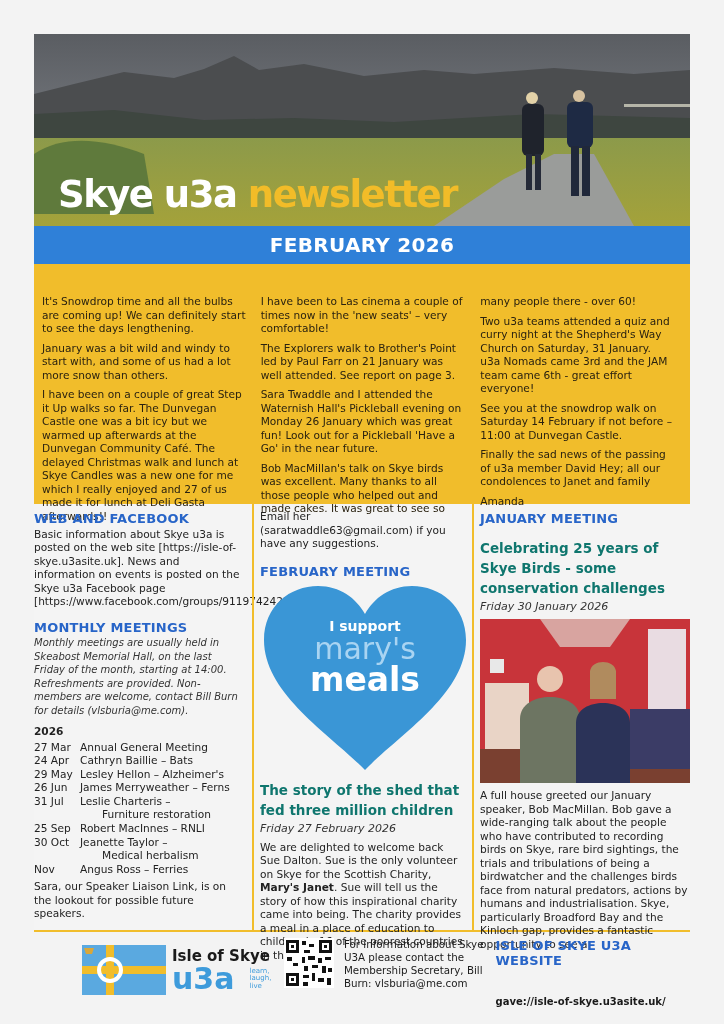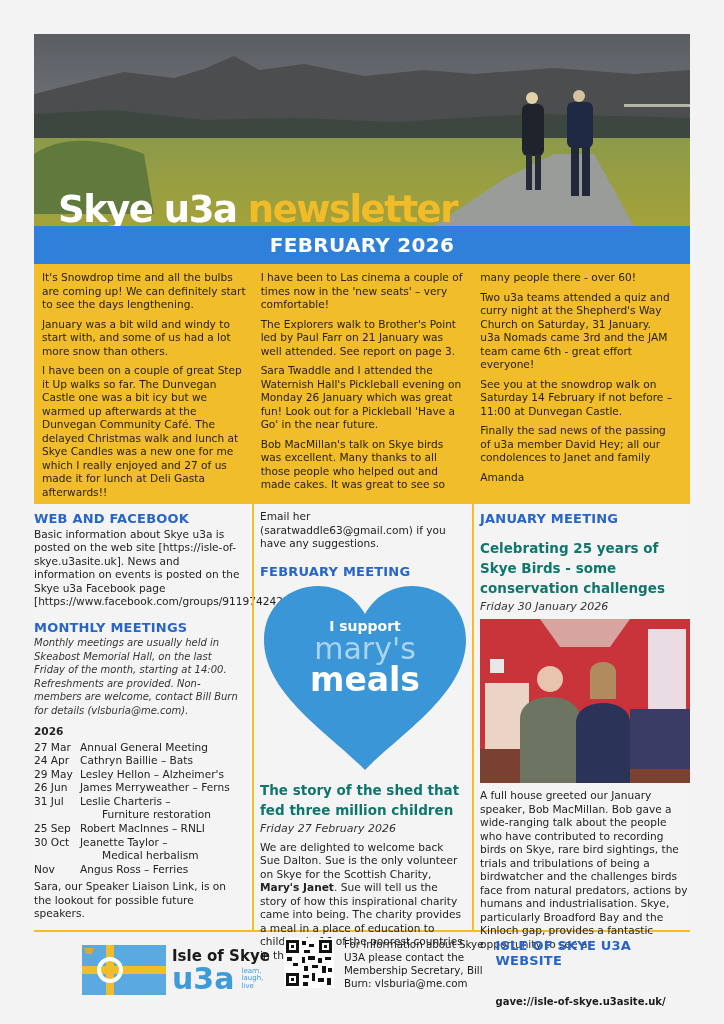--- a/index.html
+++ b/index.html
@@ -4,29 +4,29 @@
 <style>
   * { box-sizing: border-box; margin: 0; padding: 0; }
   html, body { width: 724px; height: 1024px; background: #f3f3f3; overflow: hidden; }
   body { font-family: "DejaVu Sans", sans-serif; color: #222; position: relative; }
 
   .page { position: absolute; left: 34px; top: 34px; width: 656px; }
 
   
   .hero { position: relative; width: 656px; height: 192px; overflow: hidden; }
   .hero svg { position: absolute; left: 0; top: 0; }
-  .hero-title { position: absolute; left: 24px; top: 157px; font-family: "DejaVu Sans", sans-serif; font-weight: bold; font-size: 37px; letter-spacing: -1.5px; line-height: 1; }
+  .hero-title { position: absolute; left: 24px; top: 142px; font-family: "DejaVu Sans", sans-serif; font-weight: bold; font-size: 37px; letter-spacing: -1.5px; line-height: 1; }
   .hero-title .w { color: #ffffff; }
   .hero-title .y { color: #f2bc28; }
 
   .banner { background: #2f80d8; height: 38px; color: #fff; font-weight: bold; font-size: 20px; text-align: center; line-height: 38px; letter-spacing: 0.3px; }
 
   
   .intro { background: #f1bd2b; height: 240px; display: flex; padding: 7px 6px 0 8px; }
-  .intro .col { width: 217px; padding-right: 10px; font-size: 10.6px; line-height: 13.5px; color: #2a2210; }
+  .intro .col { width: 217px; padding-right: 10px; font-size: 10.6px; line-height: 13.5px; color: #2a2210; margin-top: 24px; }
   .intro .col p { margin-bottom: 6px; }
   .intro .col.c2 { width: 222px; padding-left: 4px; }
   .intro .col.c3 { width: 210px; padding-left: 4px; }
   .intro .sig { font-size: 10.6px; color: #2a2210; }
 
   
   .lower { display: flex; height: 428px; border-bottom: 2px solid #f1bd2b; background: #f4f4f4; }
   .lcol { padding: 6px 8px 0 0; font-size: 10.6px; line-height: 13.5px; color: #222; }
   .lcol.c1 { width: 218px; padding-left: 0; }
   .lcol.c2 { width: 222px; border-left: 2px solid #f1bd2b; border-right: 2px solid #f1bd2b; padding-left: 6px; }
@@ -47,21 +47,21 @@
 
   .photo { width: 210px; height: 164px; margin-top: 6px; position: relative; overflow: hidden; }
 
   
   .footer { display: flex; height: 70px; padding-top: 6px; padding-left: 48px; }
   .logo { width: 218px; display: flex; align-items: center; }
   .flag { width: 84px; height: 50px; position: relative; }
   .logo-text { margin-left: 6px; }
   .logo-text .isle { font-size: 15px; font-weight: bold; color: #1a1a1a; }
   .logo-text .u3a { font-size: 30px; font-weight: bold; color: #3e9bdb; line-height: 28px; display: inline-block; vertical-align: middle; }
-  .logo-text .tag { display: inline-block; font-size: 7px; line-height: 7.5px; color: #3e9bdb; vertical-align: middle; margin-left: 2px; }
+  .logo-text .tag { display: inline-block; font-size: 7px; line-height: 7.5px; color: #3e9bdb; vertical-align: middle; margin-left: 10px; }
   .contact { width: 222px; display: flex; padding-left: 0; }
   .qr { width: 50px; height: 50px; margin-right: 10px; }
   .contact-text { font-size: 10.3px; line-height: 13px; color: #1a1a1a; font-weight: 400; }
   .web { width: 216px; padding-left: 6px; }
   .web .sec-head { margin-top: 0; }
   .web-url { font-size: 10px; font-weight: bold; color: #1a1a1a; margin-top: 28px; }
   .bold { font-weight: bold; }
 </style>
 </head>
 <body>

